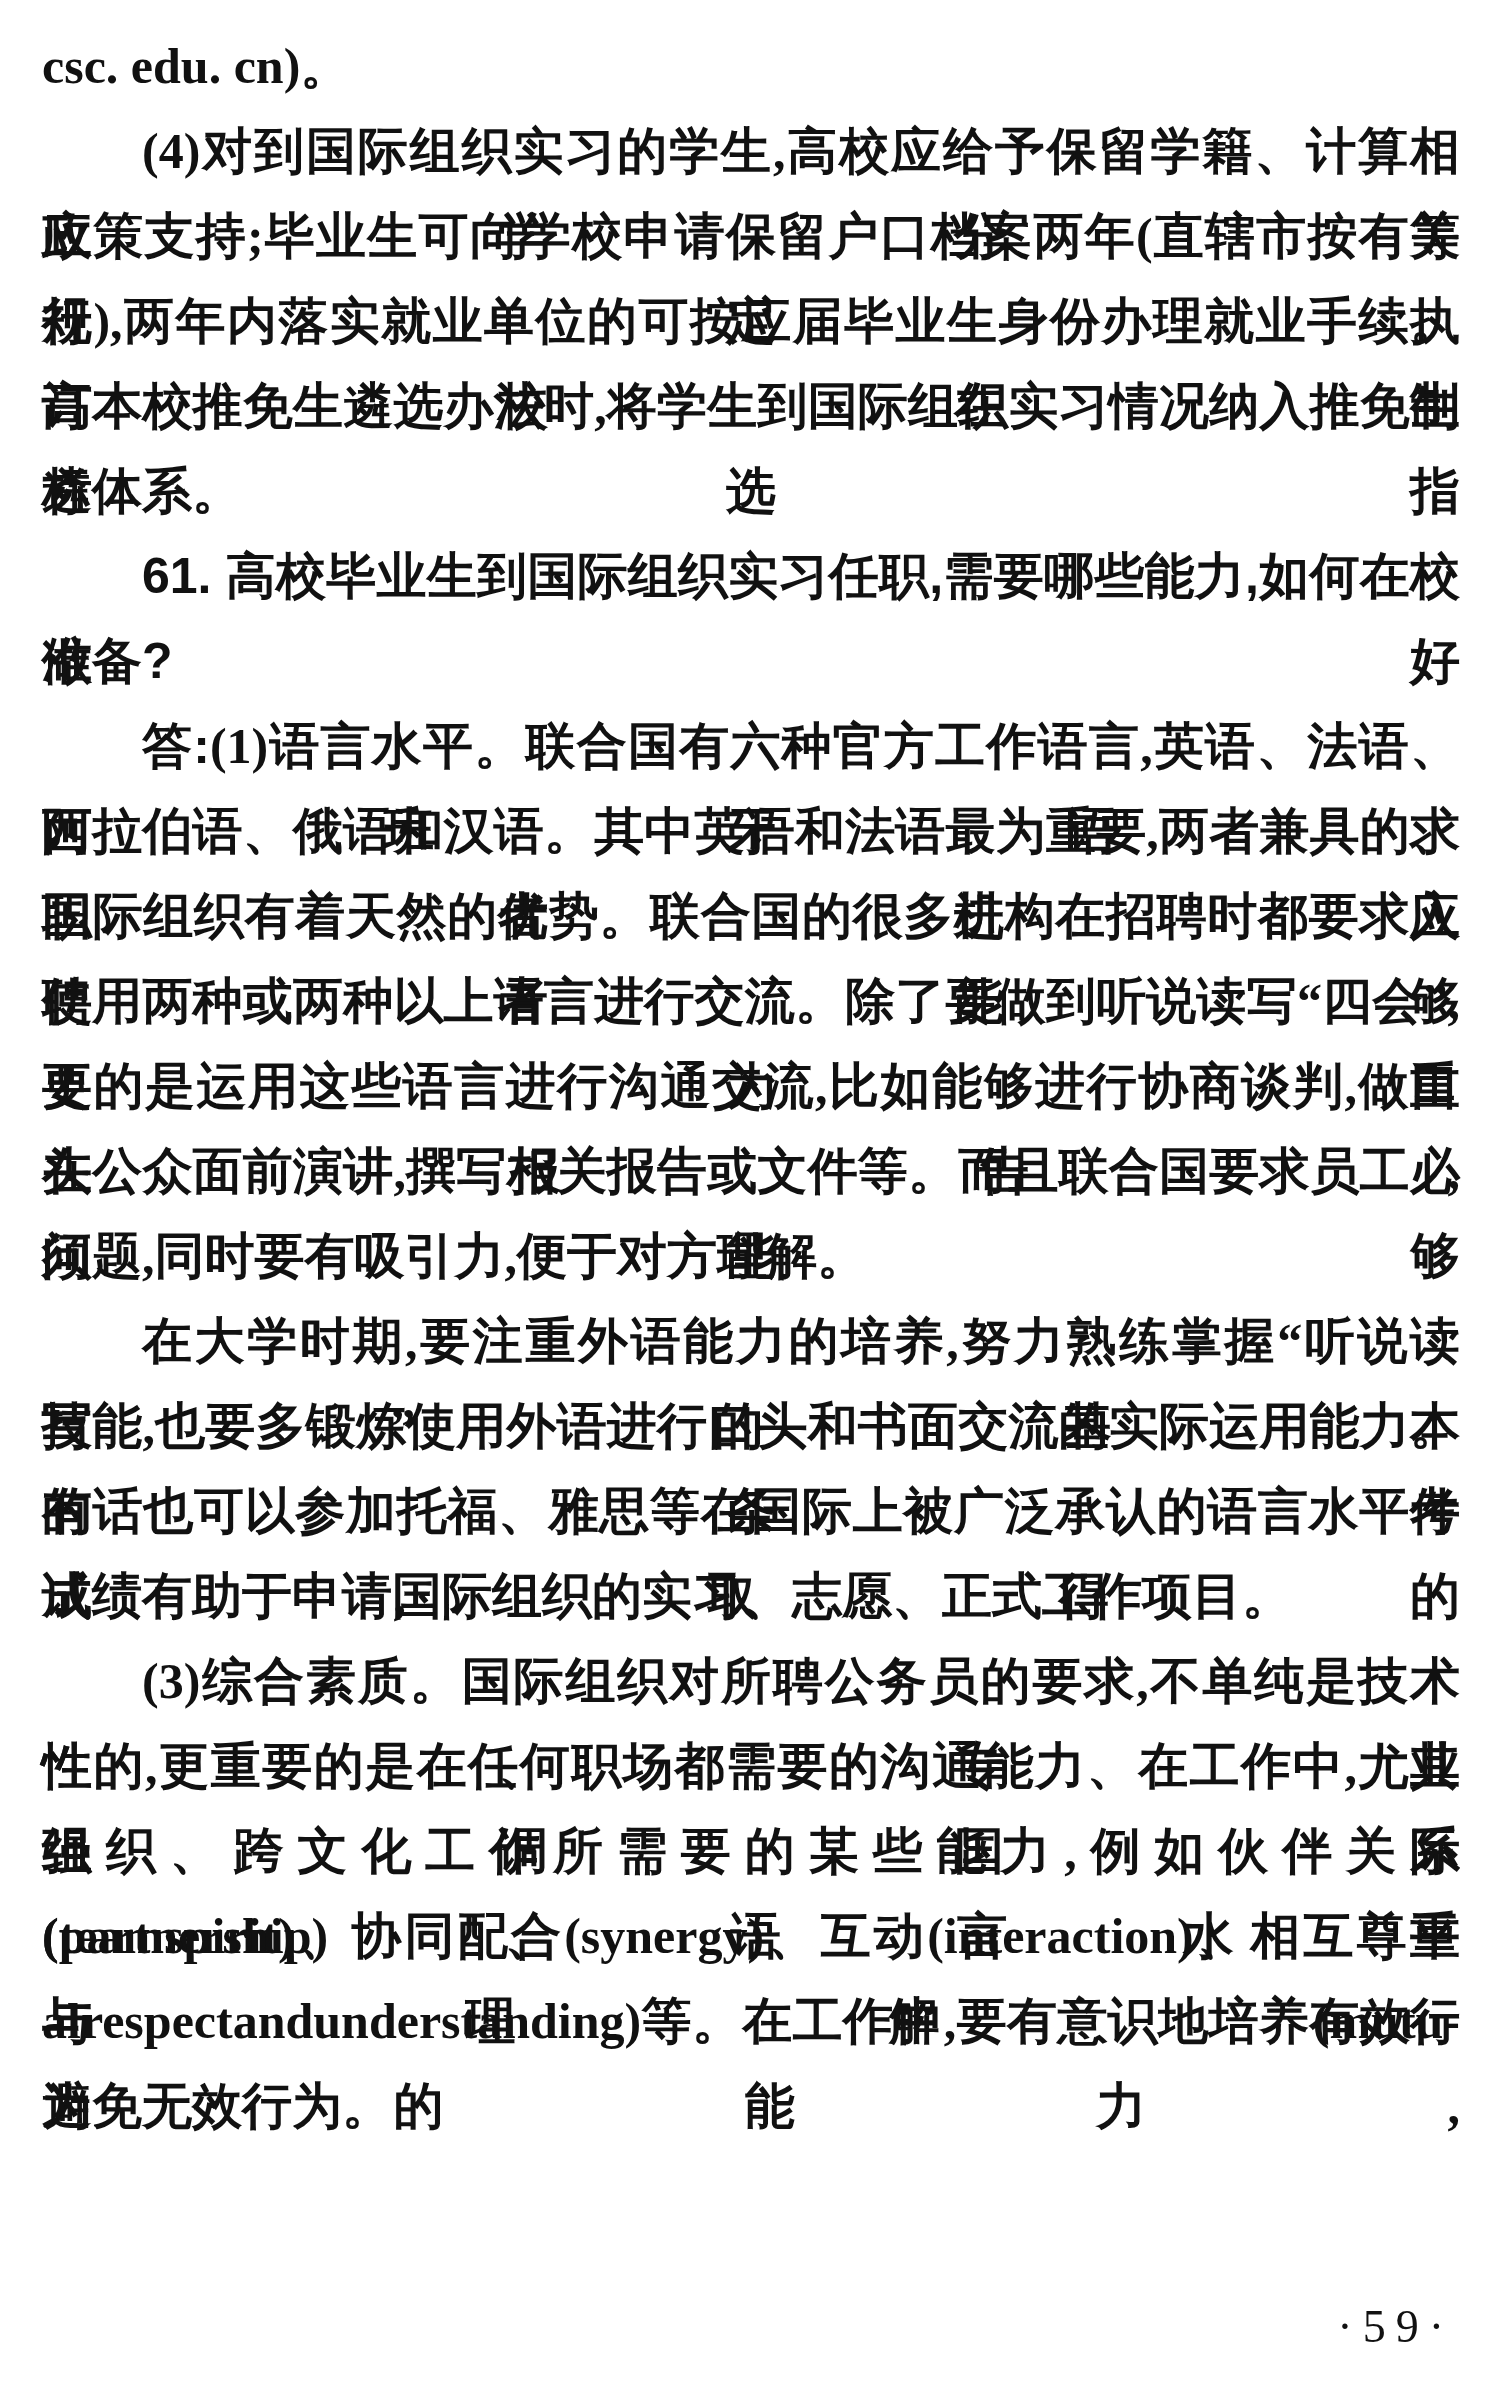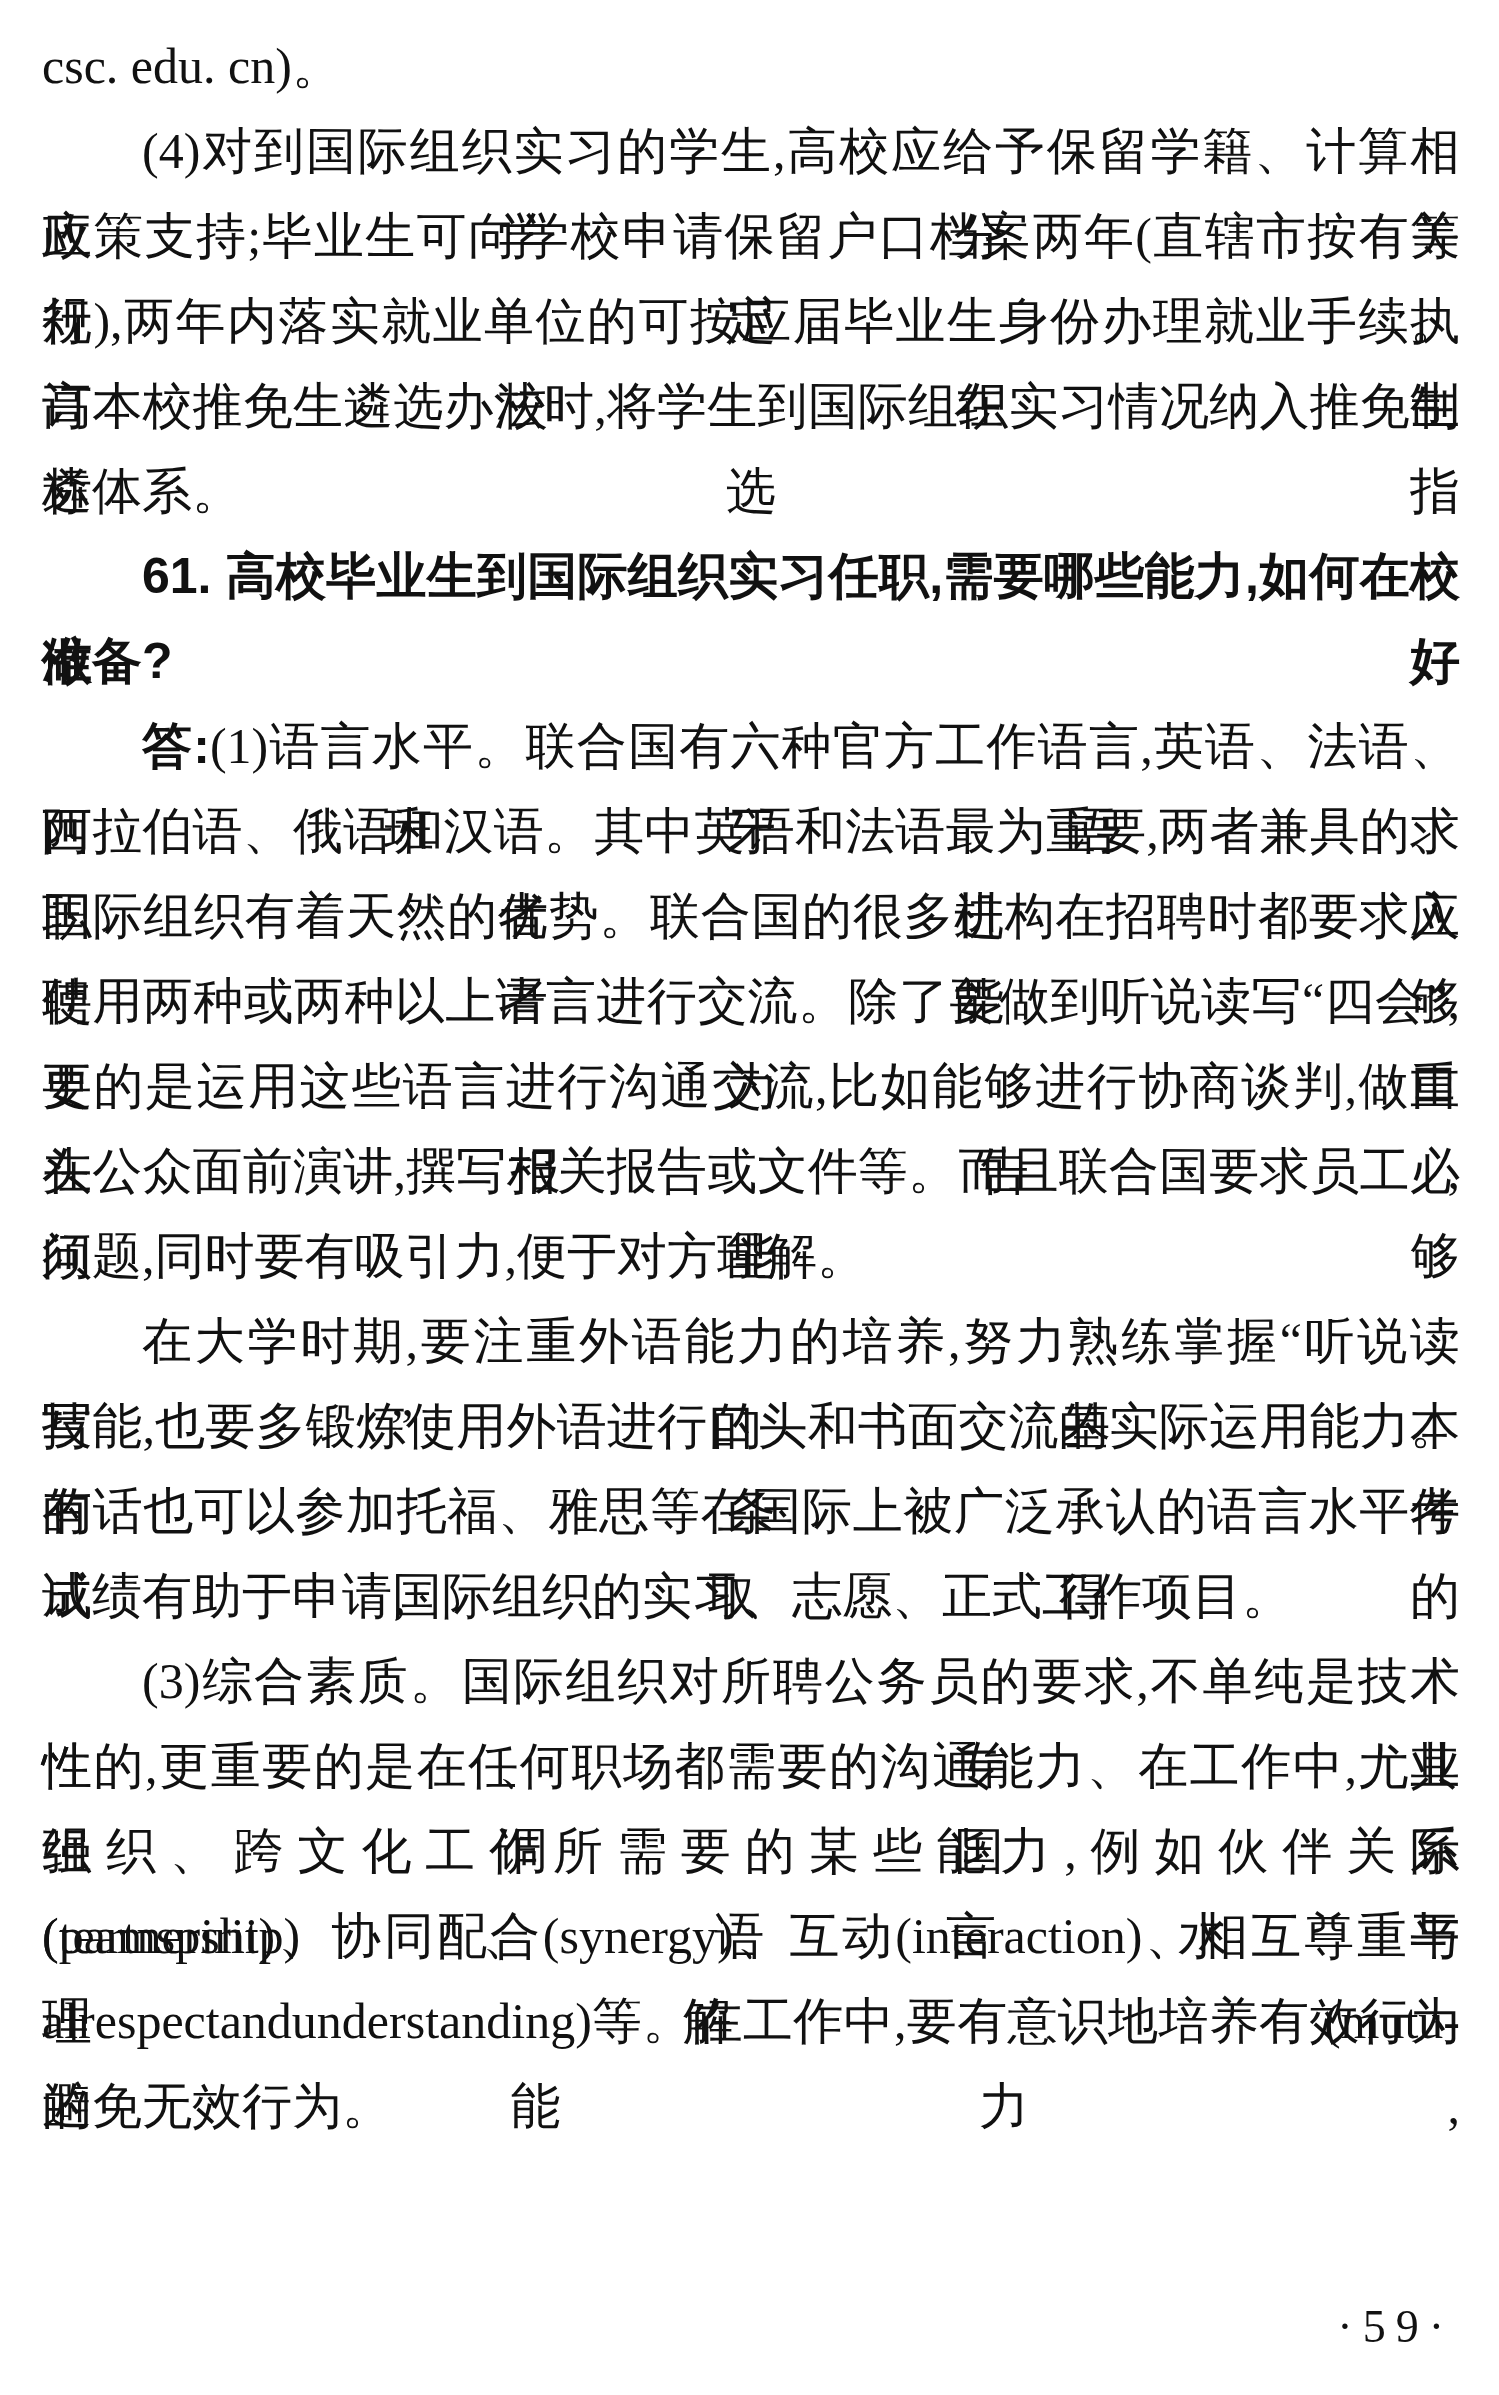--- a/index.html
+++ b/index.html
@@ -36,21 +36,21 @@
     text-align-last: justify;
   }
   .line.indent {
     text-indent: 100px;
   }
   .seg-bold {
     font-family: "Liberation Sans", "DejaVu Sans", sans-serif;
     font-weight: 700;
   }
   .seg-normal {
-    font-weight: 400;
+    font-weight: 700;
   }
   .page-number {
     position: absolute;
     top: 2297px;
     right: 45px;
     font-family: "Liberation Serif", "DejaVu Serif", serif;
     font-size: 46px;
     line-height: 60px;
     letter-spacing: 10px;
     color: #111111;

